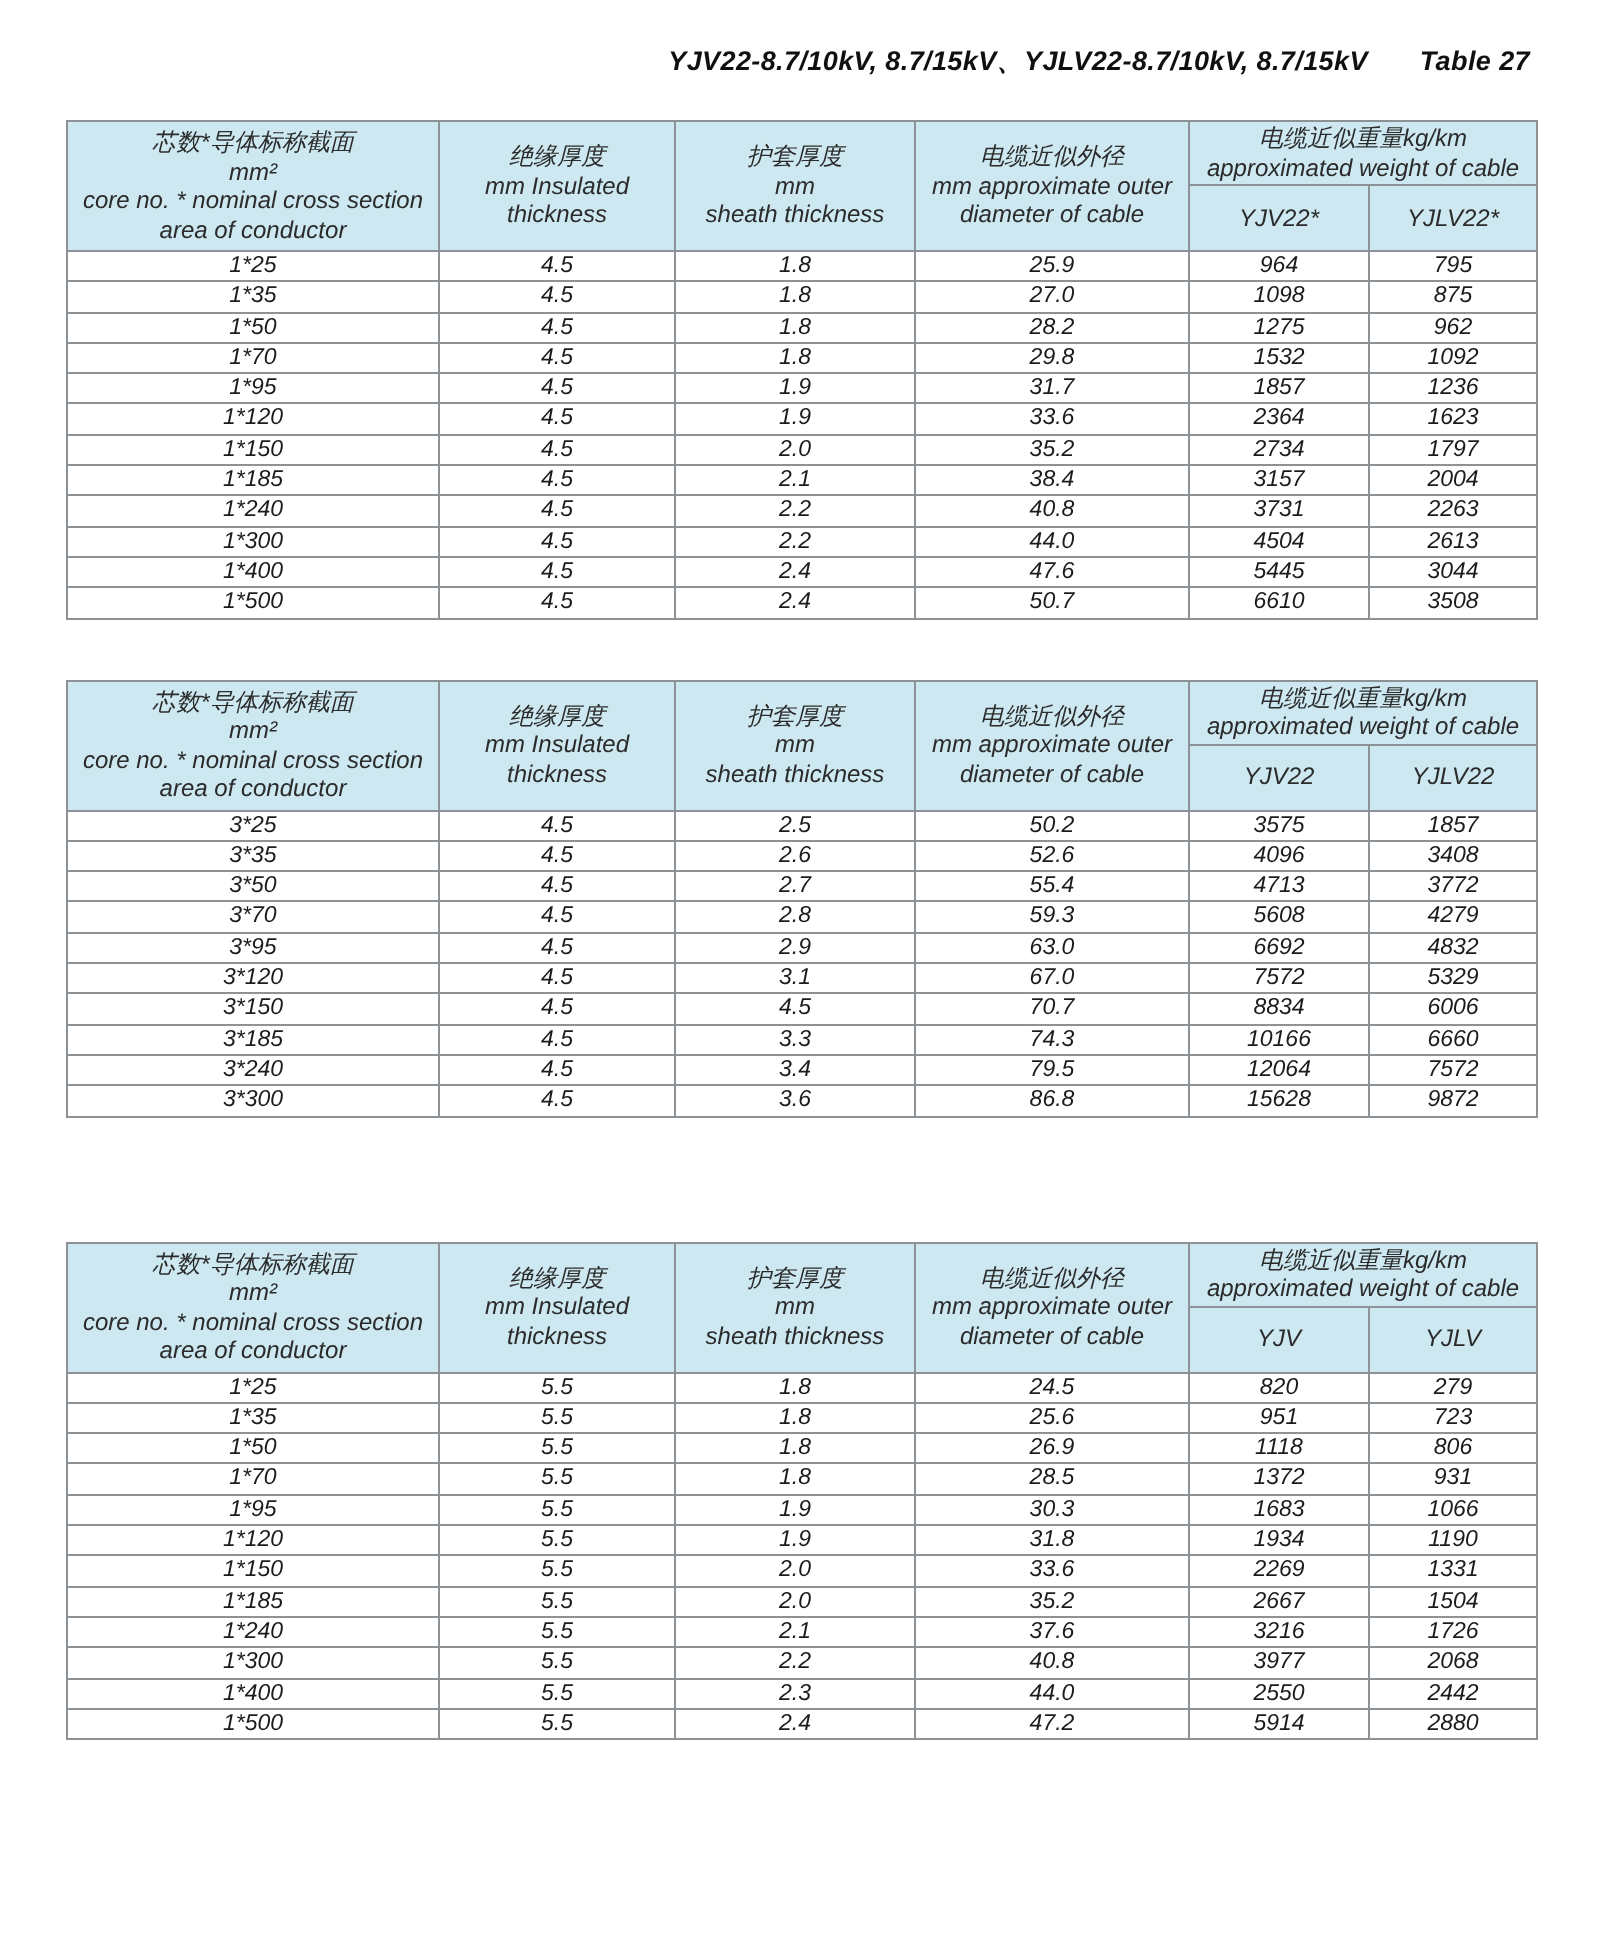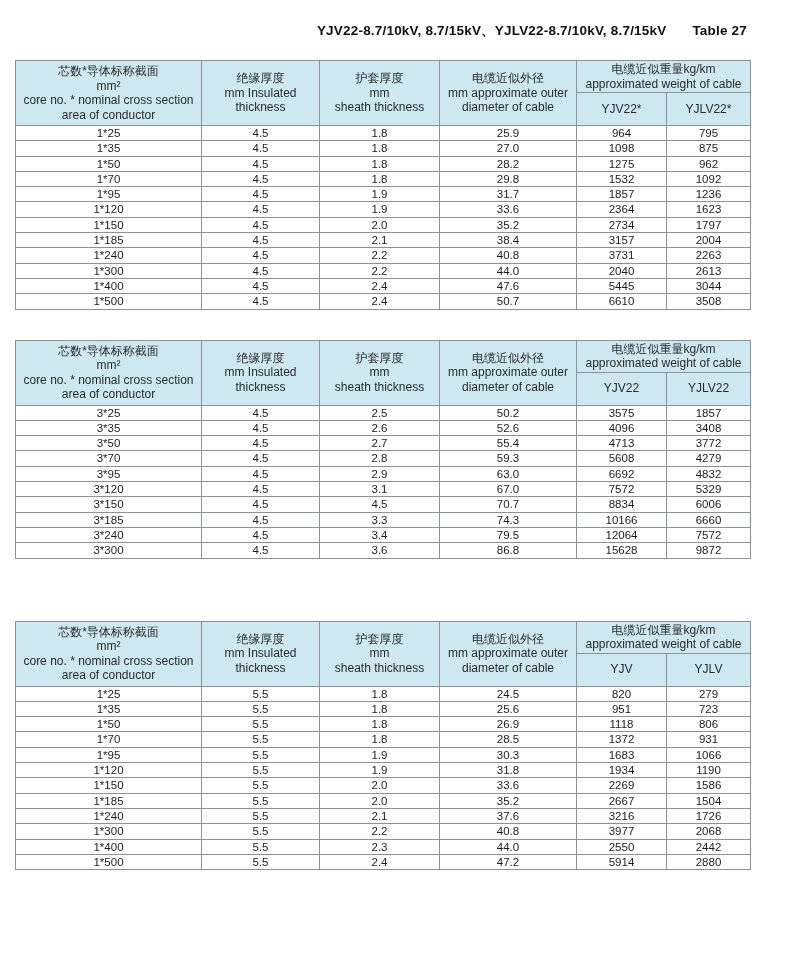--- a/index.html
+++ b/index.html
@@ -1,18 +1,18 @@
 <!DOCTYPE html>
 <html><head>
 <meta charset="utf-8">
 <style>
   html, body { margin:0; padding:0; background:#ffffff; }
   body { font-family:"Liberation Sans", sans-serif; }
   .page { position:relative; width:800px; height:977px; background:#ffffff; overflow:hidden; }
-  .section { margin-left:15px; width:735px; }
+  .section { margin-left:33px; width:735px;font-style:italic; }
   .section-1 { padding-top:22px; }
   .section-2 { margin-top:30px; }
   .section-3 { margin-top:62px; }
   .tbl-title { text-align:right; font-weight:bold; font-size:13.5px; color:#101010; line-height:18px; margin-bottom:20px; padding-right:3px; letter-spacing:0.2px; }
   .tbl-title .tnum { margin-left:22px; }
   table.spec { border-collapse:collapse; width:735px; table-layout:fixed; }
   table.spec th, table.spec td { border:1px solid #8d9296; }
   table.spec th { background:#cde8f1; font-weight:normal; font-size:12px; color:#2b2b2b; line-height:14.5px; padding:1px 2px; text-align:center; vertical-align:middle; }
   table.spec tr.sub-row th { height:30px; }
   table.spec tr.group-row th.wgroup { height:29px; }
@@ -143,21 +143,21 @@
             <td>2.2</td>
             <td>40.8</td>
             <td>3731</td>
             <td>2263</td>
           </tr>
           <tr>
             <td>1*300</td>
             <td>4.5</td>
             <td>2.2</td>
             <td>44.0</td>
-            <td>2040</td>
+            <td>4504</td>
             <td>2613</td>
           </tr>
           <tr>
             <td>1*400</td>
             <td>4.5</td>
             <td>2.4</td>
             <td>47.6</td>
             <td>5445</td>
             <td>3044</td>
           </tr>
@@ -392,21 +392,21 @@
             <td>31.8</td>
             <td>1934</td>
             <td>1190</td>
           </tr>
           <tr>
             <td>1*150</td>
             <td>5.5</td>
             <td>2.0</td>
             <td>33.6</td>
             <td>2269</td>
-            <td>1586</td>
+            <td>1331</td>
           </tr>
           <tr>
             <td>1*185</td>
             <td>5.5</td>
             <td>2.0</td>
             <td>35.2</td>
             <td>2667</td>
             <td>1504</td>
           </tr>
           <tr>

